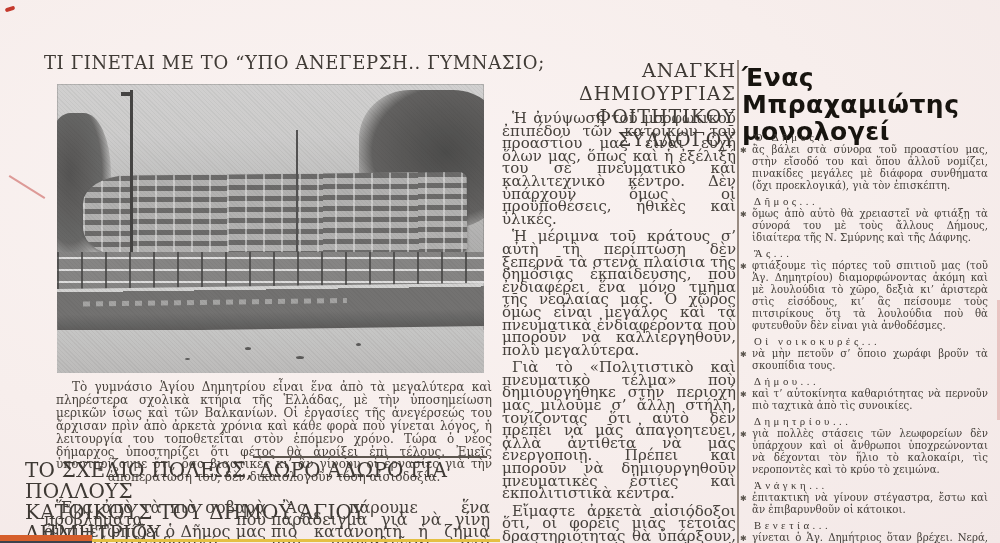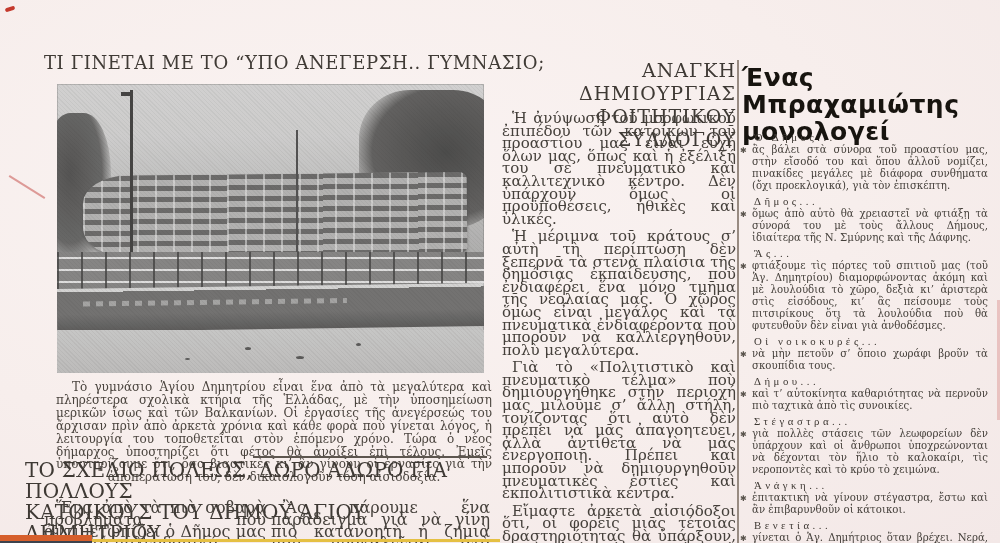--- a/index.html
+++ b/index.html
@@ -149,21 +149,21 @@
     <div class="r-head">Ὁ Δῆμος...</div>
     <div class="r-item"><span class="mark">✱</span><span>ἂς βάλει στὰ σύνορα τοῦ προαστίου μας, στὴν εἴσοδό του καὶ ὅπου ἀλλοῦ νομίζει, πινακίδες μεγάλες μὲ διάφορα συνθήματα (ὄχι προεκλογικά), γιὰ τὸν ἐπισκέπτη.</span></div>
     <div class="r-head">Δῆμος...</div>
     <div class="r-item"><span class="mark">✱</span><span>ὅμως ἀπὸ αὐτὸ θὰ χρειαστεῖ νὰ φτιάξῃ τὰ σύνορά του μὲ τοὺς ἄλλους Δήμους, ἰδιαίτερα τῆς Ν. Σμύρνης καὶ τῆς Δάφνης.</span></div>
     <div class="r-head">Ἂς...</div>
     <div class="r-item"><span class="mark">✱</span><span>φτιάξουμε τὶς πόρτες τοῦ σπιτιοῦ μας (τοῦ Ἁγ. Δημητρίου) διαμορφώνοντας ἀκόμη καὶ μὲ λουλούδια τὸ χῶρο, δεξιὰ κι’ ἀριστερὰ στὶς εἰσόδους, κι’ ἂς πείσουμε τοὺς πιτσιρίκους ὅτι τὰ λουλούδια ποὺ θὰ φυτευθοῦν δὲν εἶναι γιὰ ἀνθοδέσμες.</span></div>
     <div class="r-head">Οἱ νοικοκυρές...</div>
     <div class="r-item"><span class="mark">✱</span><span>νὰ μὴν πετοῦν σ’ ὅποιο χωράφι βροῦν τὰ σκουπίδια τους.</span></div>
     <div class="r-head">Δήμου...</div>
     <div class="r-item"><span class="mark">✱</span><span>καὶ τ’ αὐτοκίνητα καθαριότητας νὰ περνοῦν πιὸ ταχτικὰ ἀπὸ τὶς συνοικίες.</span></div>
-    <div class="r-head">Στέγαστρα...</div>
+    <div class="r-head">Δημητρίου...</div>
     <div class="r-item"><span class="mark">✱</span><span>γιὰ πολλὲς στάσεις τῶν λεωφορείων δὲν ὑπάρχουν καὶ οἱ ἄνθρωποι ὑποχρεώνονται νὰ δέχονται τὸν ἥλιο τὸ καλοκαίρι, τὶς νεροποντὲς καὶ τὸ κρύο τὸ χειμώνα.</span></div>
     <div class="r-head">Ἀνάγκη...</div>
     <div class="r-item"><span class="mark">✱</span><span>ἐπιτακτικὴ νὰ γίνουν στέγαστρα, ἔστω καὶ ἂν ἐπιβαρυνθοῦν οἱ κάτοικοι.</span></div>
     <div class="r-head">Βενετία...</div>
     <div class="r-item"><span class="mark">✱</span><span>γίνεται ὁ Ἁγ. Δημήτριος ὅταν βρέχει. Νερά, πέτρες, ξύλα, χώματα, στιβάζονται. Ὁ δρόμος, εἰδικὰ πρὸς τὸ τέλος του, κλείνει μὲ... ὑδροφράγματα καὶ οἱ ἄνθρωποι, οὔτε νὰ περπατοῦν τολμοῦν...</span></div>
   </div>
 
   <div class="bar-orange"></div>
   <div class="bar-dark"></div>
   <div class="bar-yellow"></div>

